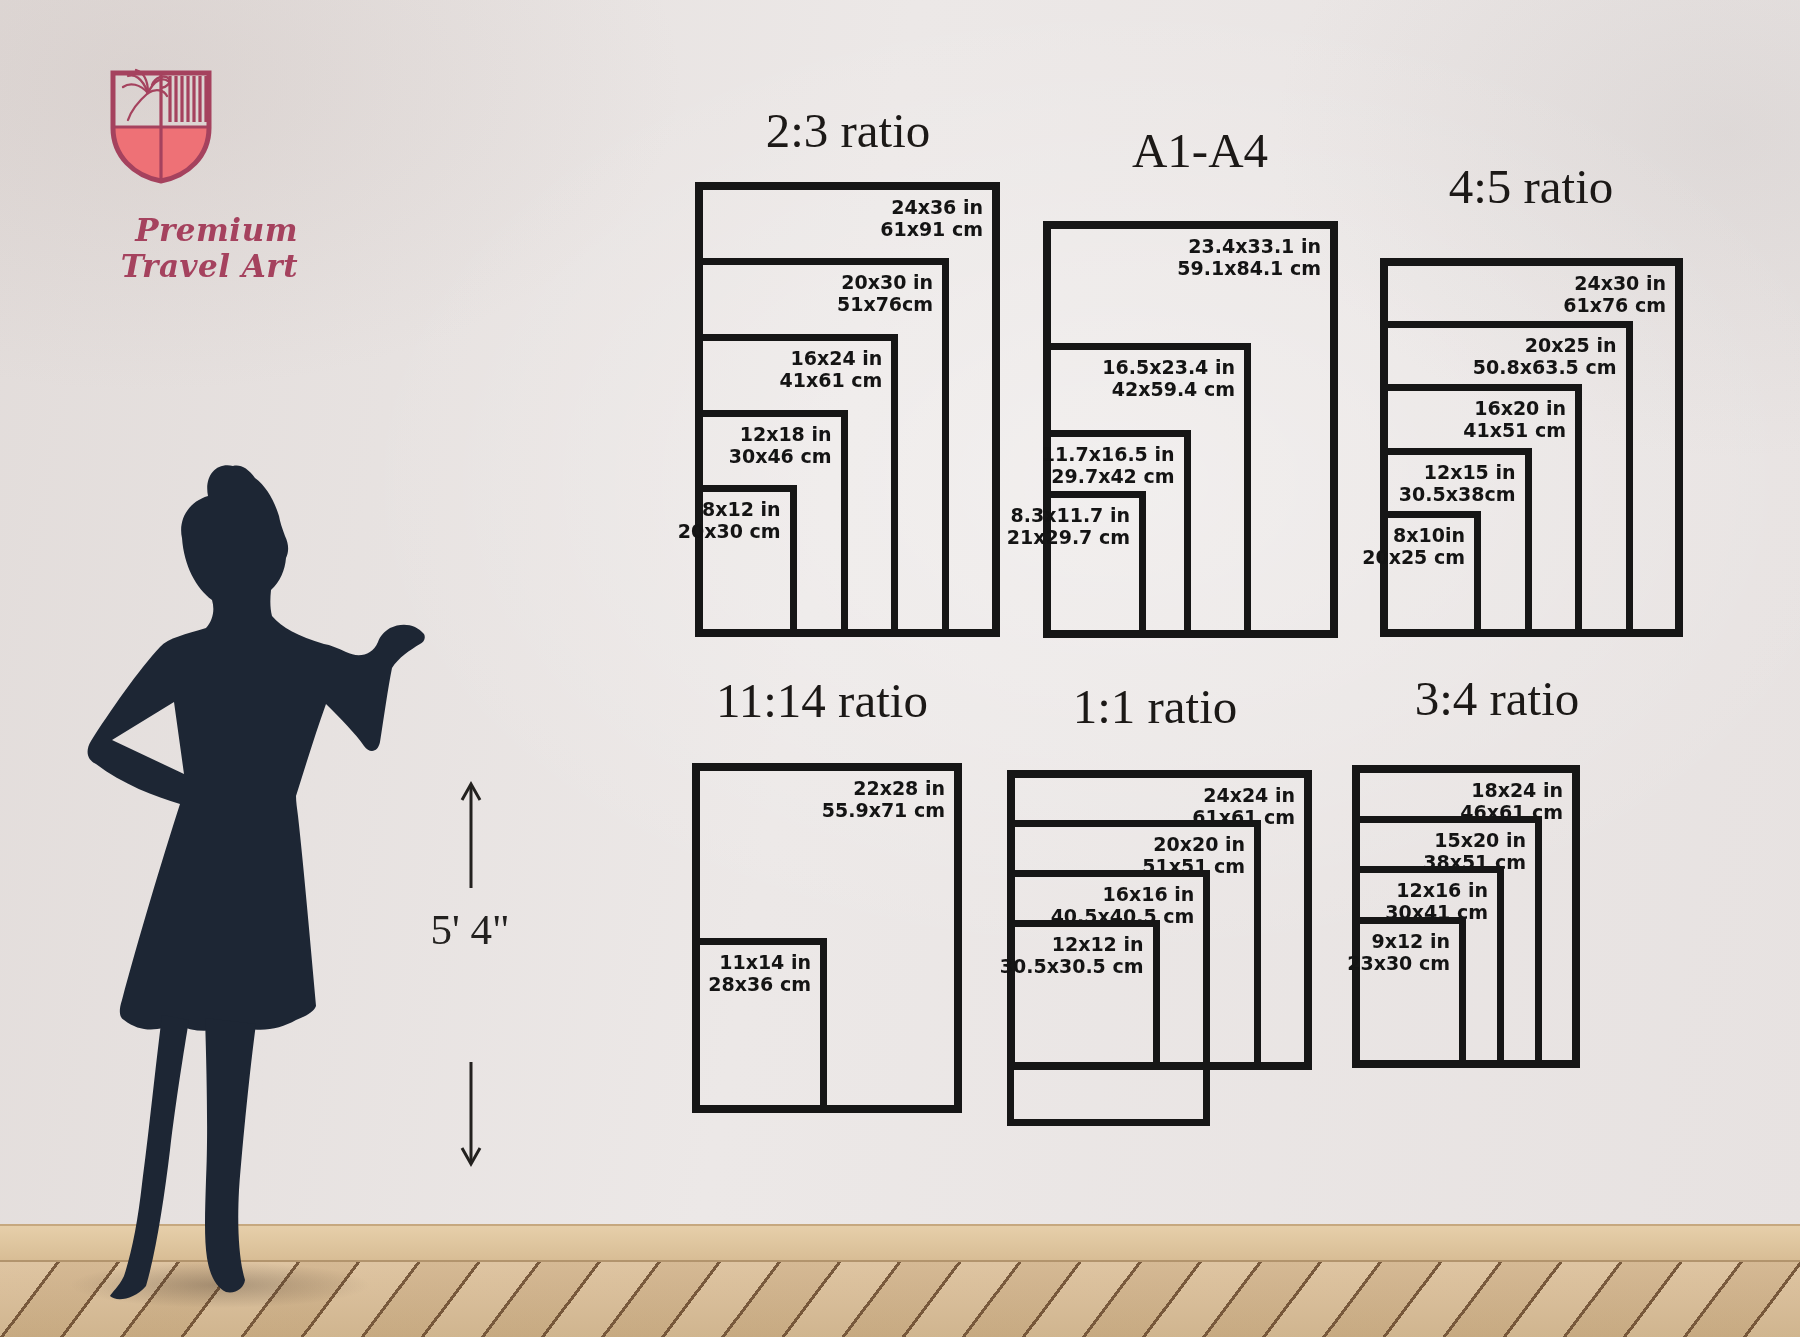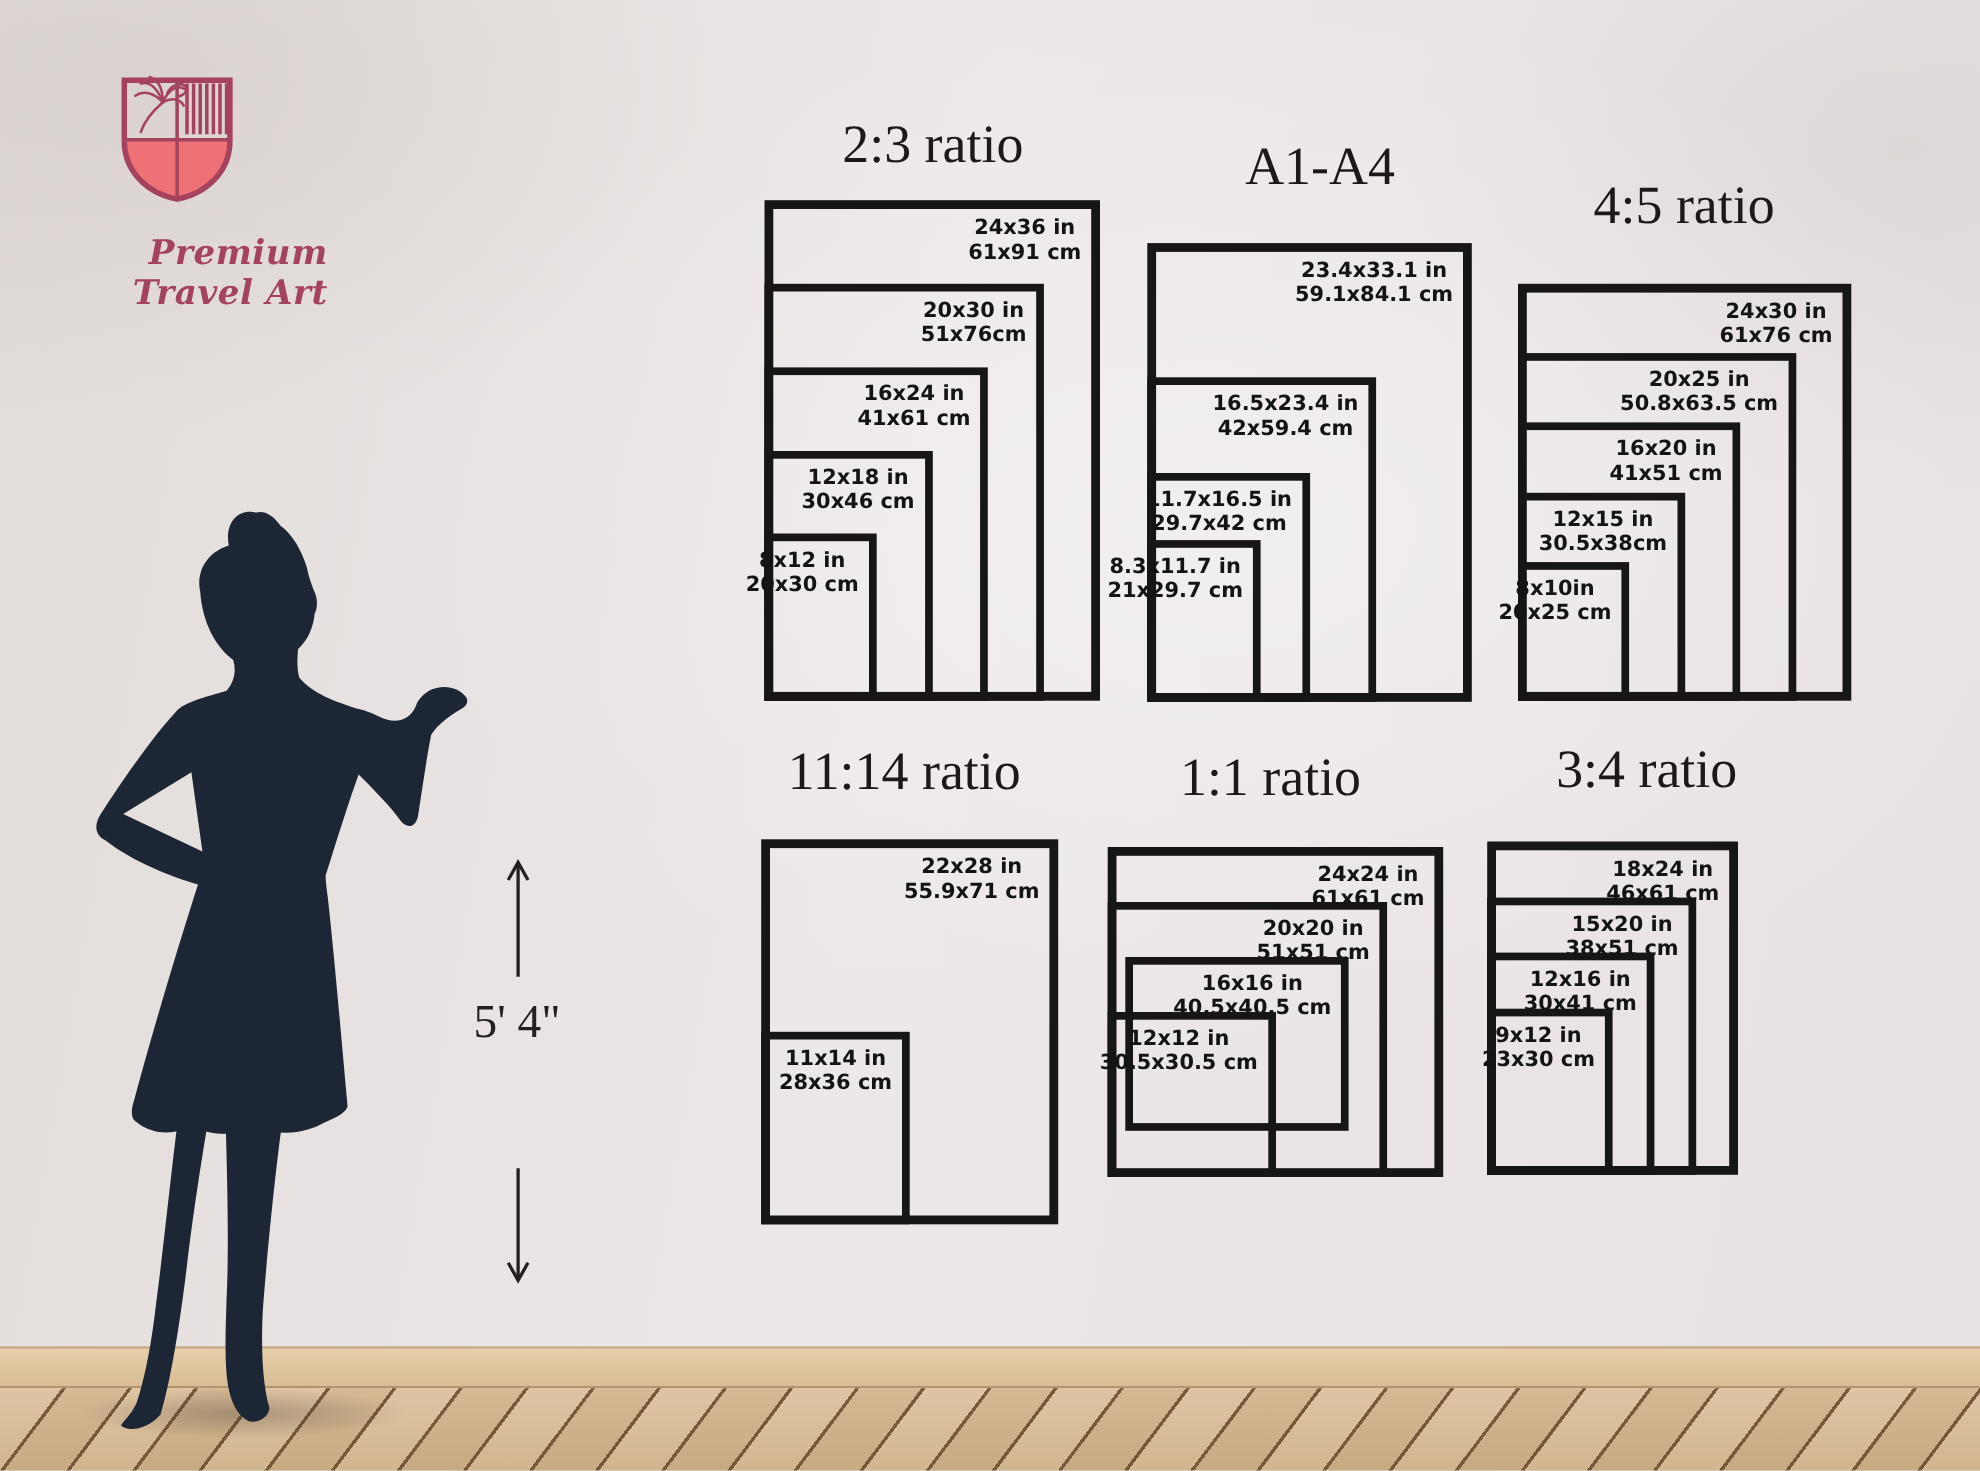--- a/index.html
+++ b/index.html
@@ -55,21 +55,21 @@
   
   .group-title{
     position:absolute;transform:translateX(-50%);white-space:nowrap;
     font-family:"Liberation Serif",serif;font-size:49px;color:var(--title);
   }
   .size-frame{
     position:absolute;box-sizing:border-box;border:7px solid var(--frame);
   }
   .size-frame.outer{border-width:8px;}
   .size-label{
-    position:absolute;right:9px;top:6px;text-align:center;white-space:nowrap;
+    position:absolute;right:9px;top:6px;text-align:right;white-space:nowrap;
     font-family:"DejaVu Sans",sans-serif;font-weight:bold;font-size:19px;
     line-height:22px;color:var(--label);
   }
 </style>
 </head>
 <body>
 
 <div id="stage">
 
   <div class="baseboard"></div>
@@ -242,21 +242,21 @@
           <div>24x24 in</div>
           <div>61x61 cm</div>
         </div>
       </div>
       <div class="size-frame" style="left: 1007px; top: 820px; width: 254.167px; height: 250px;">
         <div class="size-label">
           <div>20x20 in</div>
           <div>51x51 cm</div>
         </div>
       </div>
-      <div class="size-frame" style="left: 1007px; top: 870px; width: 203.333px; height: 158px; margin-left: 16px;">
+      <div class="size-frame" style="left: 1007px; top: 870px; width: 203.333px; height: 256px;">
         <div class="size-label">
           <div>16x16 in</div>
           <div>40.5x40.5 cm</div>
         </div>
       </div>
       <div class="size-frame" style="left: 1007px; top: 920px; width: 152.5px; height: 150px;">
         <div class="size-label">
           <div>12x12 in</div>
           <div>30.5x30.5 cm</div>
         </div>

